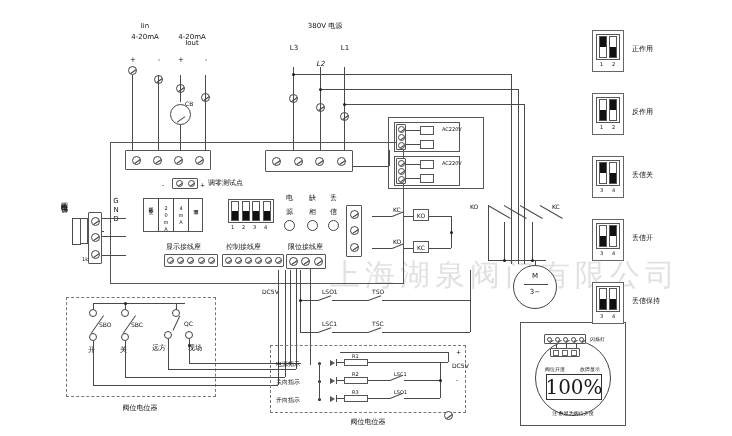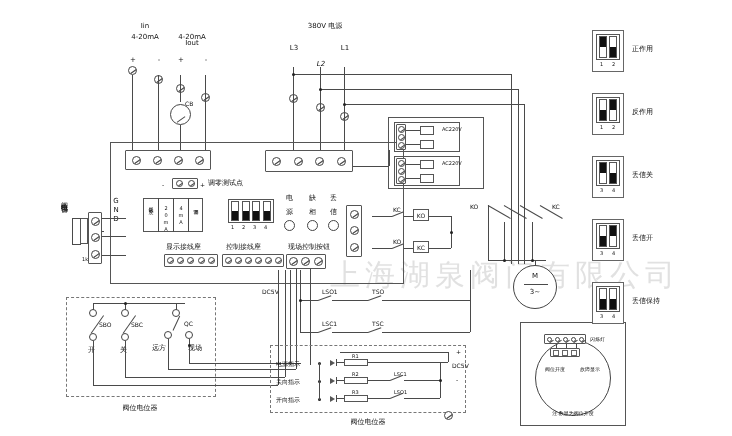--- a/index.html
+++ b/index.html
@@ -173,21 +173,21 @@
   <div class="lbl" style="left:226px; top:243px;">控制接线座</div>
   <div class="term" style="left:222px; top:254px; width:62px; height:13px;">
     <div class="scr sm"></div>
     <div class="scr sm"></div>
     <div class="scr sm"></div>
     <div class="scr sm"></div>
     <div class="scr sm"></div>
     <div class="scr sm"></div>
   </div>
 
-  <div class="lbl" style="left:288px; top:243px;">现场控制按钮</div>
+  <div class="lbl" style="left:288px; top:243px;">限位接线座</div>
   <div class="term" style="left:286px; top:254px; width:40px; height:15px;">
     <div class="scr"></div>
     <div class="scr"></div>
     <div class="scr"></div>
   </div>
 
   <div class="lbl vert" style="left:60px; top:196px; font-size:7px;">阀位电位器</div>
   <div class="lbl xs" style="left:82px; top:256px;">1kΩ</div>
   <div class="res" style="left:80px; top:218px; width:8px; height:26px;"></div>
   <div class="ln h" style="left:88px; top:231px; width:16px;" style2=""></div>
@@ -401,20 +401,23 @@
     <div class="scr sm" style="width:5px;height:5px;"></div>
   </div>
   <div class="lbl xs" style="left:590px; top:336px;">闪烁灯</div>
   <div class="term" style="left:550px; top:348px; width:30px; height:9px;">
     <div style="width:6px;height:6px;border:1px solid #666;"></div>
     <div style="width:6px;height:6px;border:1px solid #666;"></div>
     <div style="width:6px;height:6px;border:1px solid #666;"></div>
   </div>
   <div class="lbl xs" style="left:545px; top:366px;">阀位开度</div>
   <div class="lbl xs" style="left:580px; top:366px;">故障显示</div>
+  <div class="abs" style="left:546px; top:374px; width:56px; height:26px; border:1px solid #333; display:flex; align-items:center; justify-content:center;">
+    <span style="font-size:20px; font-family:'DejaVu Serif','Liberation Serif',serif;">100%</span>
+  </div>
   <div class="lbl xs c" style="left:573px; top:410px;">注:数显为阀位开度</div>
   <div class="ln v" style="left:556px; top:344px; height:4px;"></div>
   <div class="ln v" style="left:566px; top:344px; height:4px;"></div>
   <div class="ln v" style="left:576px; top:344px; height:4px;"></div>
 
   <div class="dipwrap" style="left:592px; top:30px; width:32px; height:42px;"></div>
   <div class="dipbody" style="left:596px; top:34px; width:24px; height:26px;">
     <div class="dipsw">
         <i class="up"></i>
       </div>

